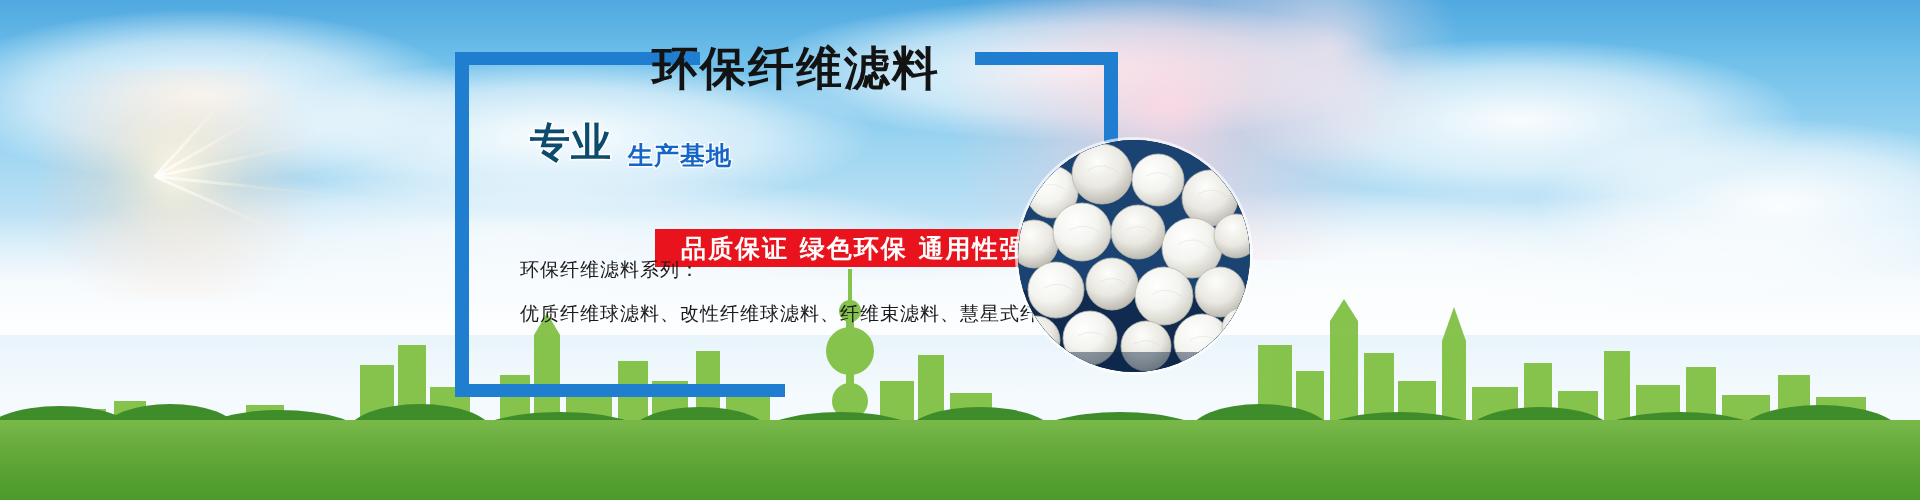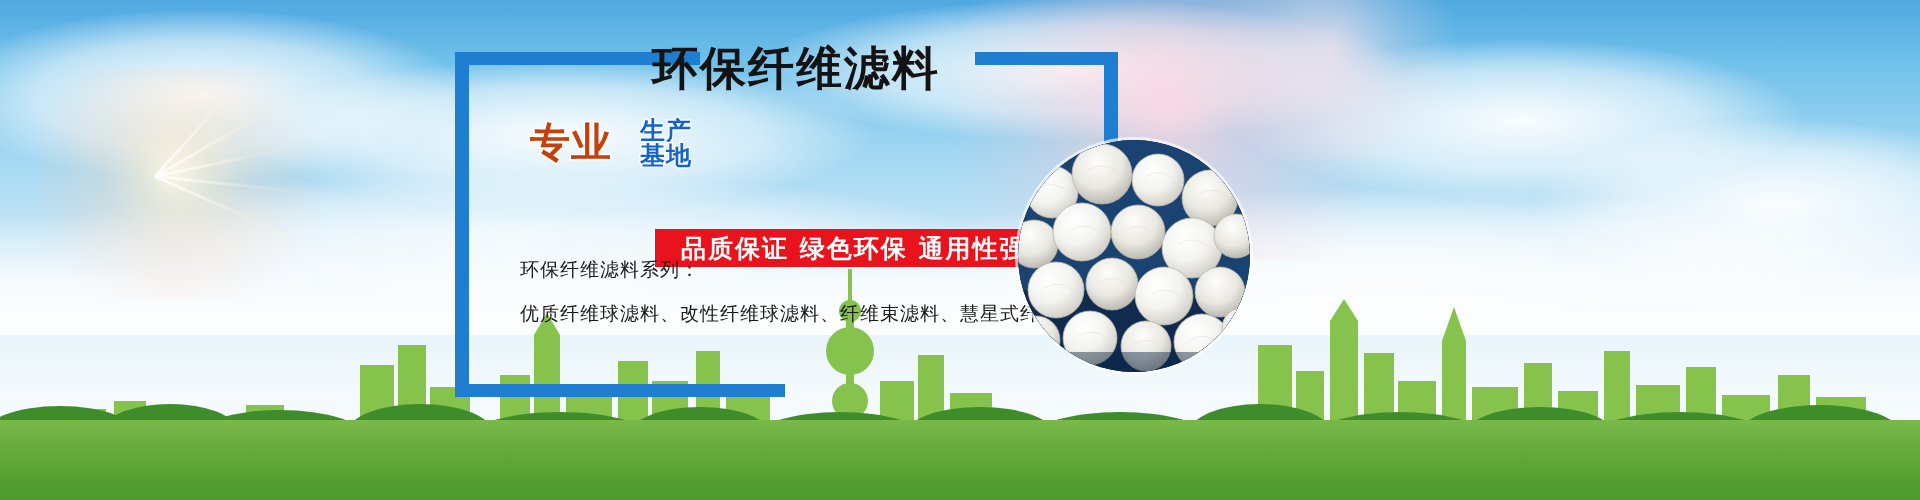--- a/index.html
+++ b/index.html
@@ -132,40 +132,40 @@
     left: 530px; top: 104px;
     height: 62px;
     white-space: nowrap;
     display: flex;
     align-items: flex-end;
   }
   .hl-zhuanye {
     font-size: 40px;
     line-height: 44px;
     font-weight: 900;
-    color: #c2410c;
+    color: #0c4a6e;
     letter-spacing: 1px;
     -webkit-text-stroke: 3px #ffffff;
     paint-order: stroke fill;
-    margin-right: 24px;
+    margin-right: 12px;
     position: relative;
     top: -2px;
   }
   .hl-main {
     font-size: 58px;
     line-height: 60px;
     font-weight: 900;
     color: #1565c8;
     letter-spacing: 0px;
     -webkit-text-stroke: 4px #ffffff;
     paint-order: stroke fill;
   }
   .hl-suffix {
     display: inline-flex;
-    flex-direction: column;
+    flex-direction: row;
     justify-content: flex-end;
     margin-left: 4px;
     position: relative;
     top: 2px;
   }
   .hl-suffix span {
     font-size: 25px;
     line-height: 25px;
     font-weight: 900;
     color: #1565c8;

